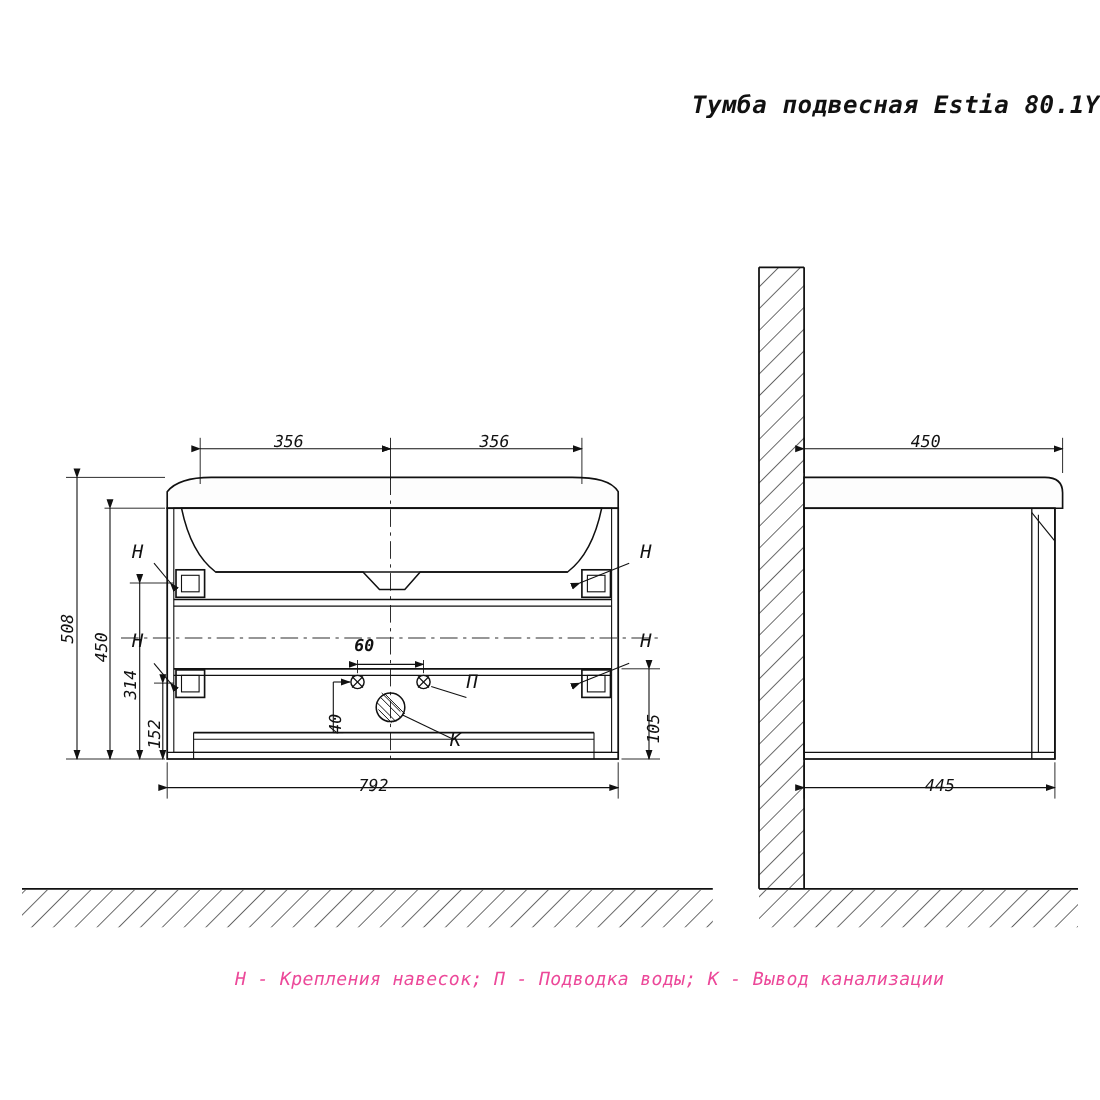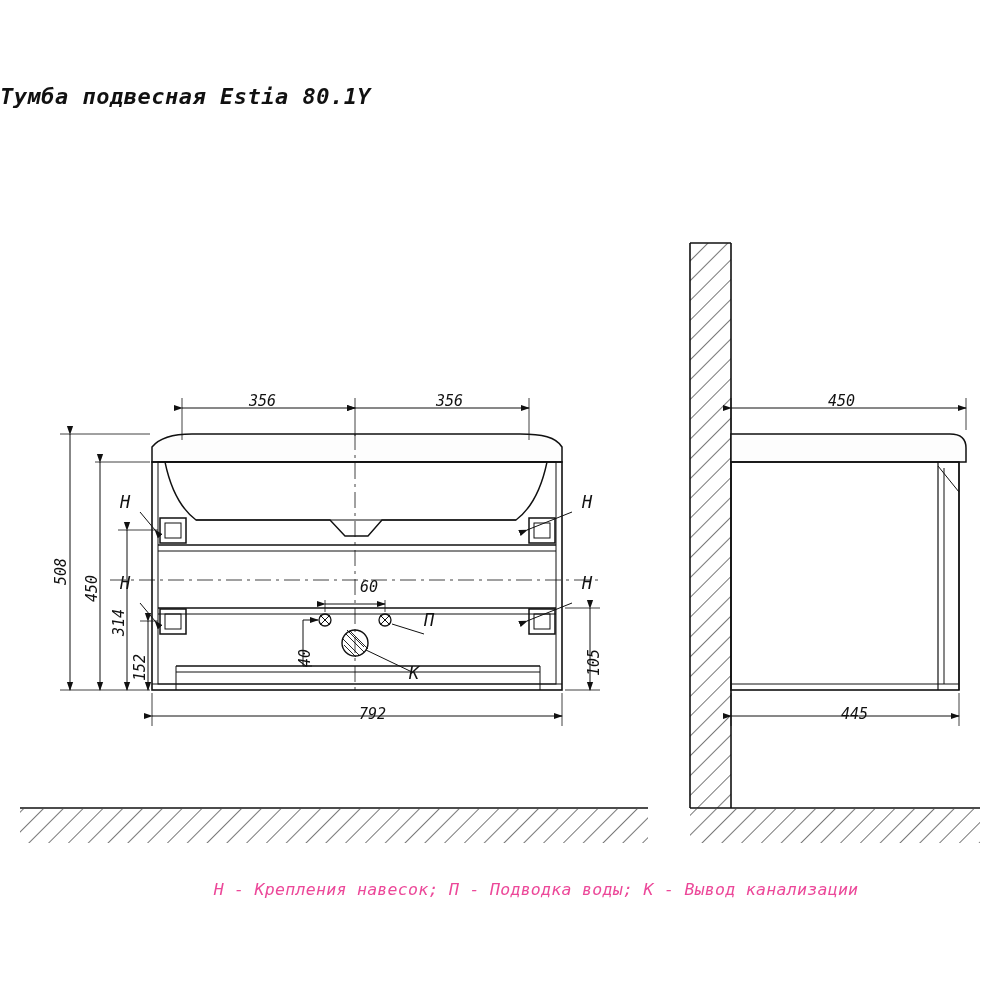--- a/index.html
+++ b/index.html
@@ -13,21 +13,21 @@
     height: 1000px;
     background: #ffffff;
     font-family: "DejaVu Sans", sans-serif;
     overflow: hidden;
   }
   .title {
     position: absolute;
     left: 0;
     top: 84px;
     width: 1000px;
-    text-align: left;
+    text-align: right;
     font-family: "DejaVu Sans Mono", monospace;
     font-style: italic;
     font-weight: bold;
     font-size: 22px;
     color: #111111;
     letter-spacing: 0.5px;
   }
   .legend {
     position: absolute;
     left: 0;
@@ -214,23 +214,23 @@
 
   <div class="dim-label" style="left:249px; top:392px;">356</div>
   <div class="dim-label" style="left:436px; top:392px;">356</div>
 
   <div class="dim-label rot" style="left:52px; top:585px;">508</div>
   <div class="dim-label rot" style="left:83px; top:602px;">450</div>
   <div class="dim-label rot" style="left:110px; top:636px;">314</div>
   <div class="dim-label rot" style="left:131px; top:681px;">152</div>
   <div class="dim-label rot" style="left:585px; top:676px;">105</div>
 
-  <div class="dim-label" style="left:360px; top:578px;">60</div>
+  <div class="dim-label" style="left:322px; top:578px;font-weight:bold;">60</div>
   <div class="dim-label rot" style="left:296px; top:667px;">40</div>
-  <div class="dim-label" style="left:359px; top:705px;">792</div>
+  <div class="dim-label" style="left:326px; top:705px;">792</div>
 
   <div class="dim-label" style="left:828px; top:392px;">450</div>
   <div class="dim-label" style="left:824px; top:705px;margin-left:17px;">445</div>
 
   <div class="marker" style="left:120px; top:492px;">Н</div>
   <div class="marker" style="left:582px; top:492px;">Н</div>
   <div class="marker" style="left:120px; top:573px;">Н</div>
   <div class="marker" style="left:582px; top:573px;">Н</div>
   <div class="marker" style="left:424px; top:610px;">П</div>
   <div class="marker" style="left:409px; top:663px;">К</div>

